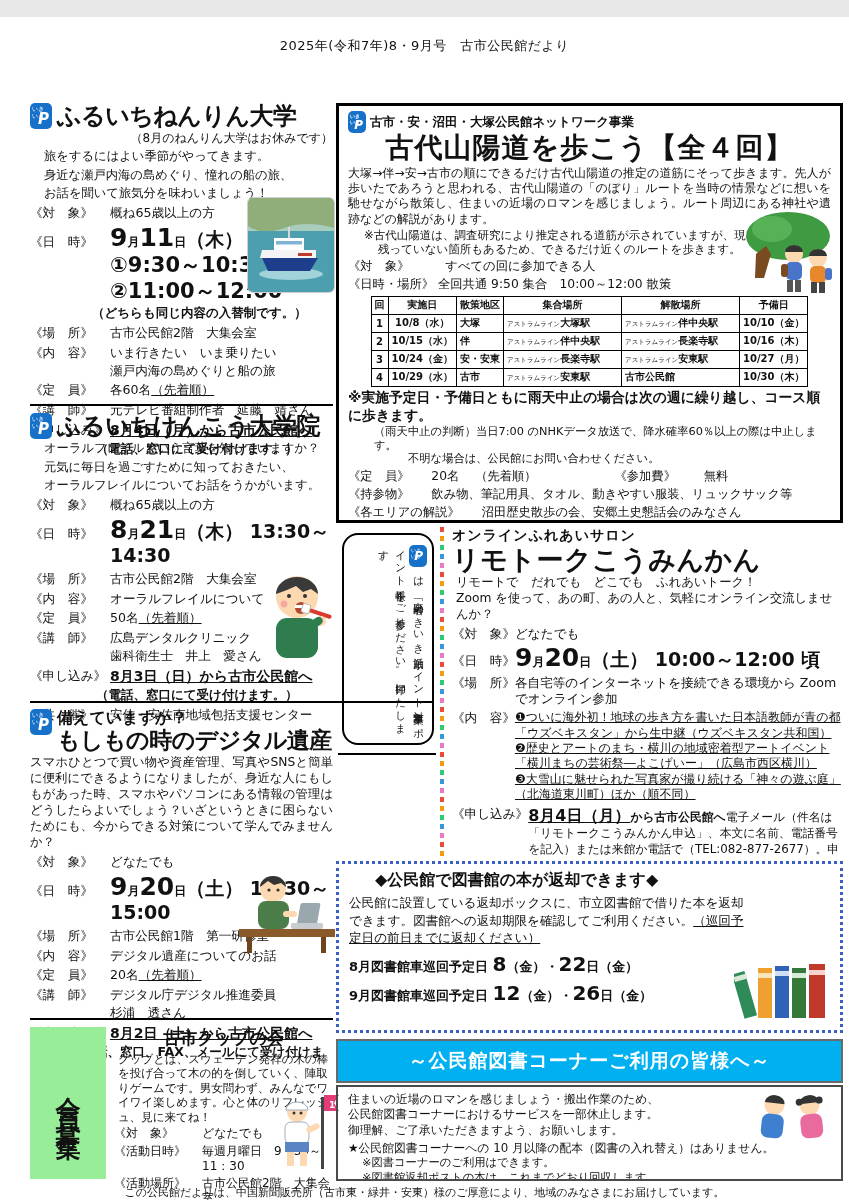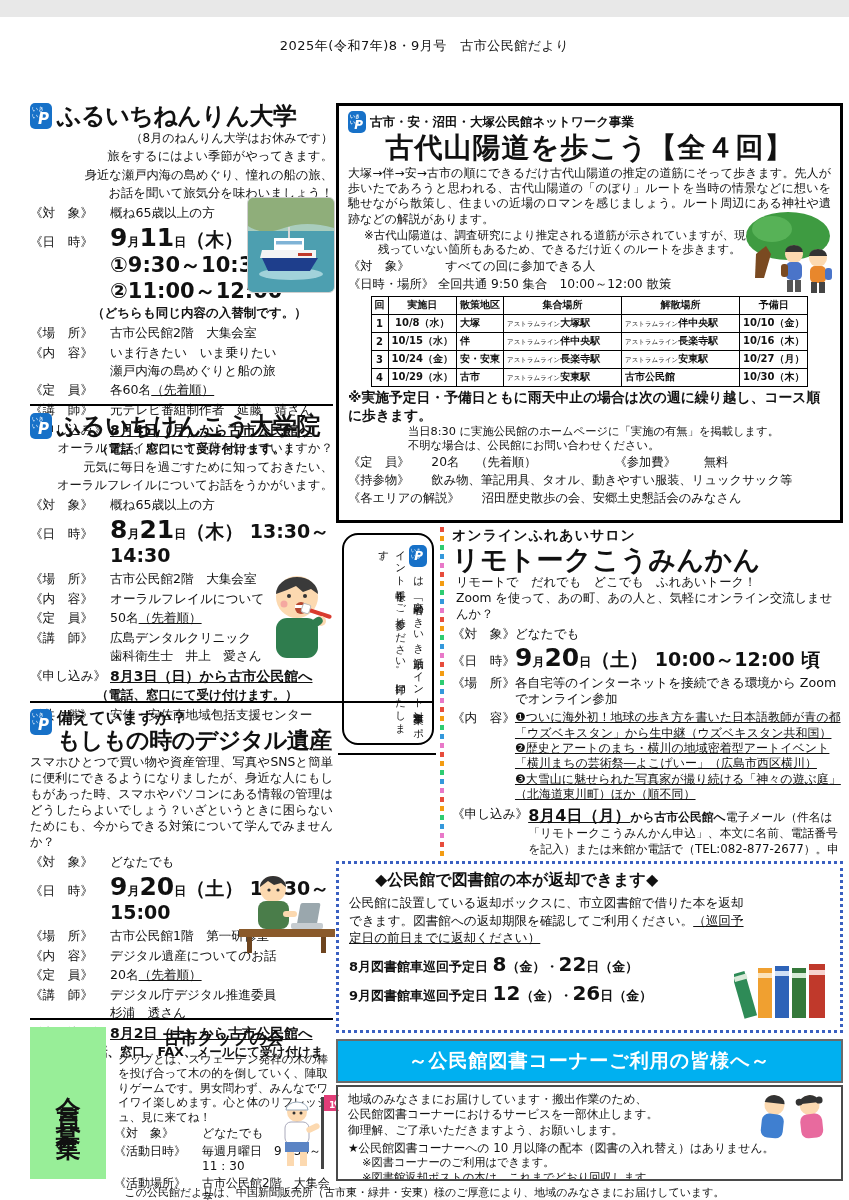--- a/index.html
+++ b/index.html
@@ -20,21 +20,21 @@
   .ikiiki { display:inline-block; width:22px; height:26px; background:#1771c8; border-radius:5px; position:relative; color:#fff; vertical-align:top; flex:0 0 auto; }
   .ikiiki .iki { position:absolute; left:2px; top:3px; font-size:6px; line-height:1.15; letter-spacing:0; }
   .ikiiki .pp  { position:absolute; right:3px; bottom:1px; font-size:15px; font-weight:bold; font-style:italic; }
   .ikiiki.sm { width:18px; height:22px; }
   .ikiiki.sm .pp { font-size:12px; }
   .ikiiki.sm .iki { font-size:5px; }
 
   .sec-head { display:flex; gap:5px; align-items:flex-start; }
   .ltitle { font-size:24px; font-weight:bold; line-height:1.1; letter-spacing:-.5px; }
   .rnote { text-align:right; font-size:12px; margin-top:1px; }
-  .intro { margin:2px 0 3px 14px; font-size:12.3px; line-height:1.26;text-align:right; }
+  .intro { margin:2px 0 3px 14px; font-size:12.3px; line-height:1.26; }
 
   .lrow { display:flex; font-size:12.6px; line-height:1.28; margin-top:3.5px; }
   .lab { flex:0 0 80px; white-space:nowrap; }
   .val { flex:1; }
   .val2 { margin-left:80px; font-size:12.6px; line-height:1.28; margin-top:2px; }
   .bign { font-size:25px; font-weight:bold; line-height:1; }
   .bigu { font-size:12px; font-weight:bold; }
   .bigw { font-size:19px; font-weight:bold; }
   .bigt { font-size:19px; font-weight:bold; }
   .slots { margin-left:80px; font-size:21px; font-weight:bold; line-height:1.15; margin-top:2px; }
@@ -433,21 +433,21 @@
           <td class="bd">10/29（水）</td>
           <td class="bd st">古市</td>
           <td class="st"><span class="pre">アストラムライン</span><span class="stn">安東駅</span></td>
           <td class="st"><span class="pre"></span><span class="stn">古市公民館</span></td>
           <td class="bd">10/30（木）</td>
         </tr>
       </tbody>
         </table>
 
       <div class="rain1">※実施予定日・予備日ともに雨天中止の場合は次の週に繰り越し、コース順に歩きます。</div>
-      <div class="rain3">当日8:30 に実施公民館のホームページに「実施の有無」を掲載します。</div>
+      <div class="rain2">（雨天中止の判断）当日7:00 のNHKデータ放送で、降水確率60％以上の際は中止します。</div>
       <div class="rain3">不明な場合は、公民館にお問い合わせください。</div>
 
       <div class="krow">
         <span class="ilab">《定　員》</span>
         <span style="display:inline-block;width:14px;"></span>
         <span>20名</span>
         <span style="display:inline-block;width:8px;"></span>
         <span>（先着順）</span>
         <span style="display:inline-block;width:70px;"></span>
         <span class="ilab">《参加費》</span>
@@ -548,21 +548,21 @@
           <rect x="58" y="17" width="14" height="5" fill="#d6ecd6"></rect>
           <rect x="75" y="8" width="16" height="54" fill="#c0392b"></rect>
           <rect x="75" y="14" width="16" height="5" fill="#f5d3cf"></rect>
         </svg>
       </div>
     </div>
 
     <div class="abs lib-banner">～公民館図書コーナーご利用の皆様へ～</div>
 
     <div class="abs lib-box">
-      <div class="lib-p">地域のみなさまにお届けしています・搬出作業のため、</div>
+      <div class="lib-p">住まいの近場のロマンを感じましょう・搬出作業のため、</div>
       <div class="lib-p">公民館図書コーナーにおけるサービスを一部休止します。</div>
       <div class="lib-p">御理解、ご了承いただきますよう、お願いします。</div>
       <div class="lib-star">★公民館図書コーナーへの 10 月以降の配本（図書の入れ替え）はありません。</div>
       <div class="lib-n">※図書コーナーのご利用はできます。</div>
       <div class="lib-n">※図書館返却ポストの本は、これまでどおり回収します。</div>
       <div class="illus" style="right:8px;top:2px;">
         <svg width="82" height="58" viewBox="0 0 82 58">
           <g transform="rotate(6 22 30)">
             <circle cx="22" cy="16" r="10" fill="#fcd9b0"></circle>
             <path d="M12 14 a10 8 0 0 1 20 0 z" fill="#333"></path>

